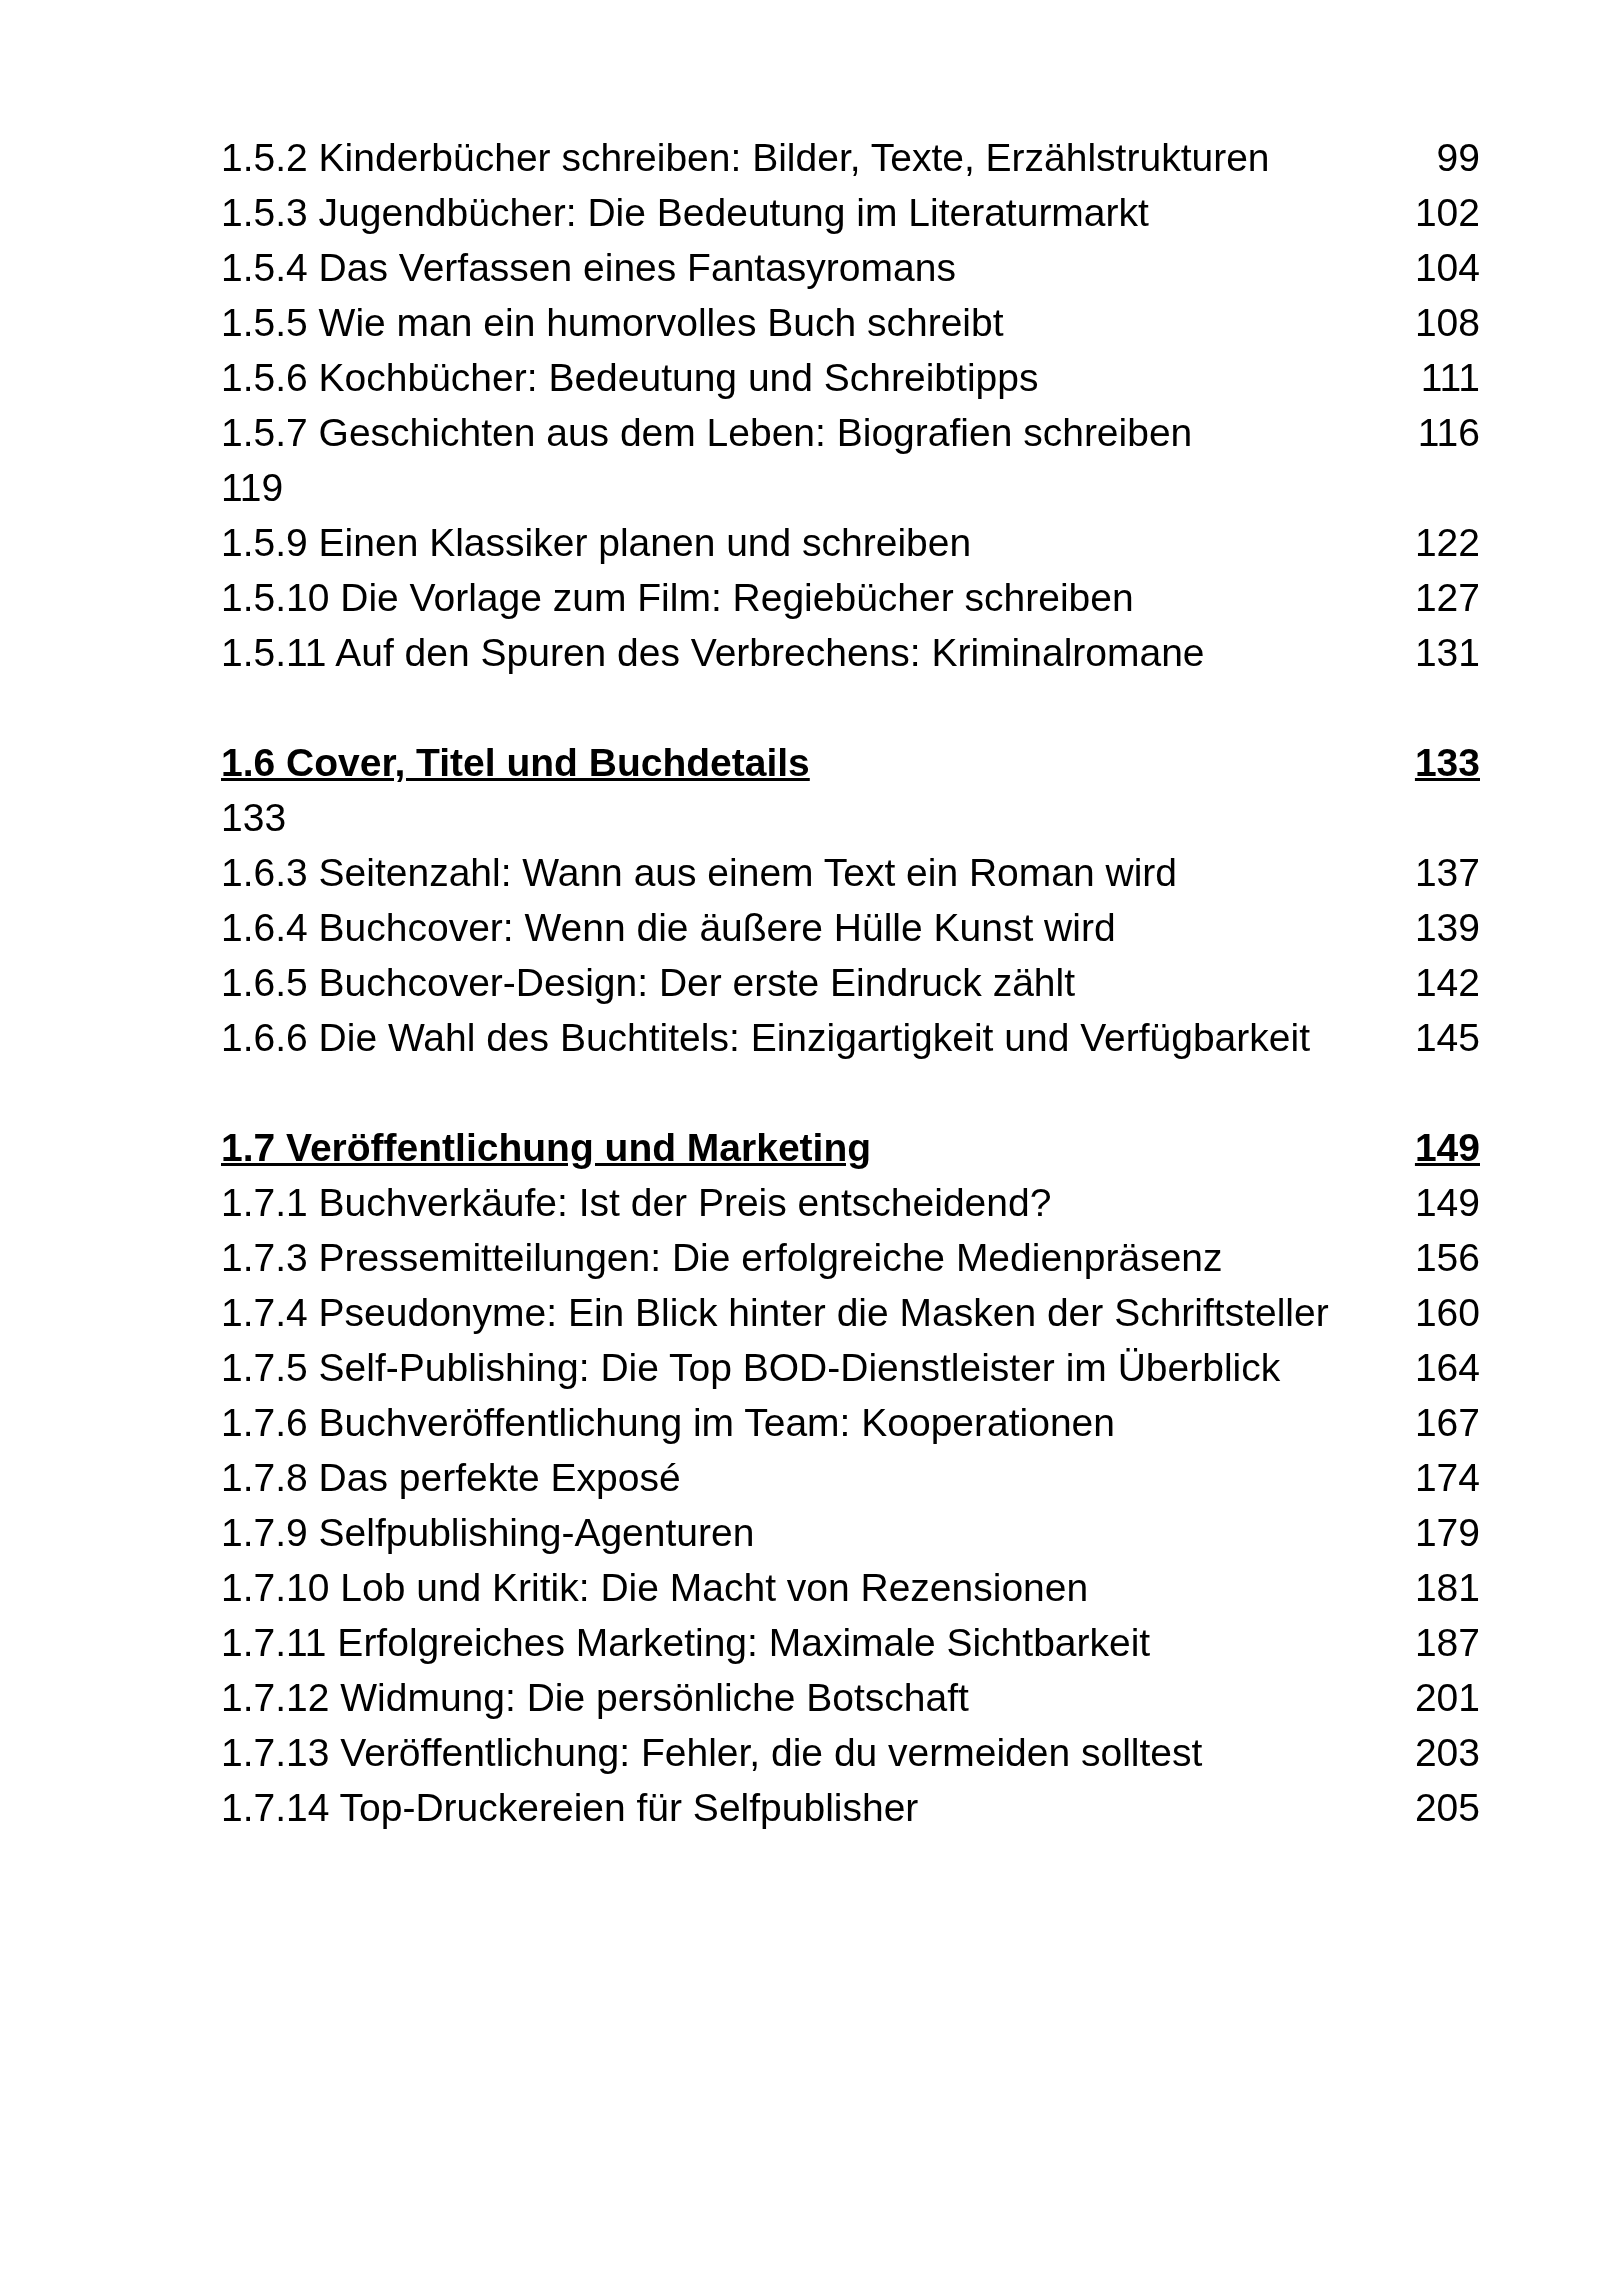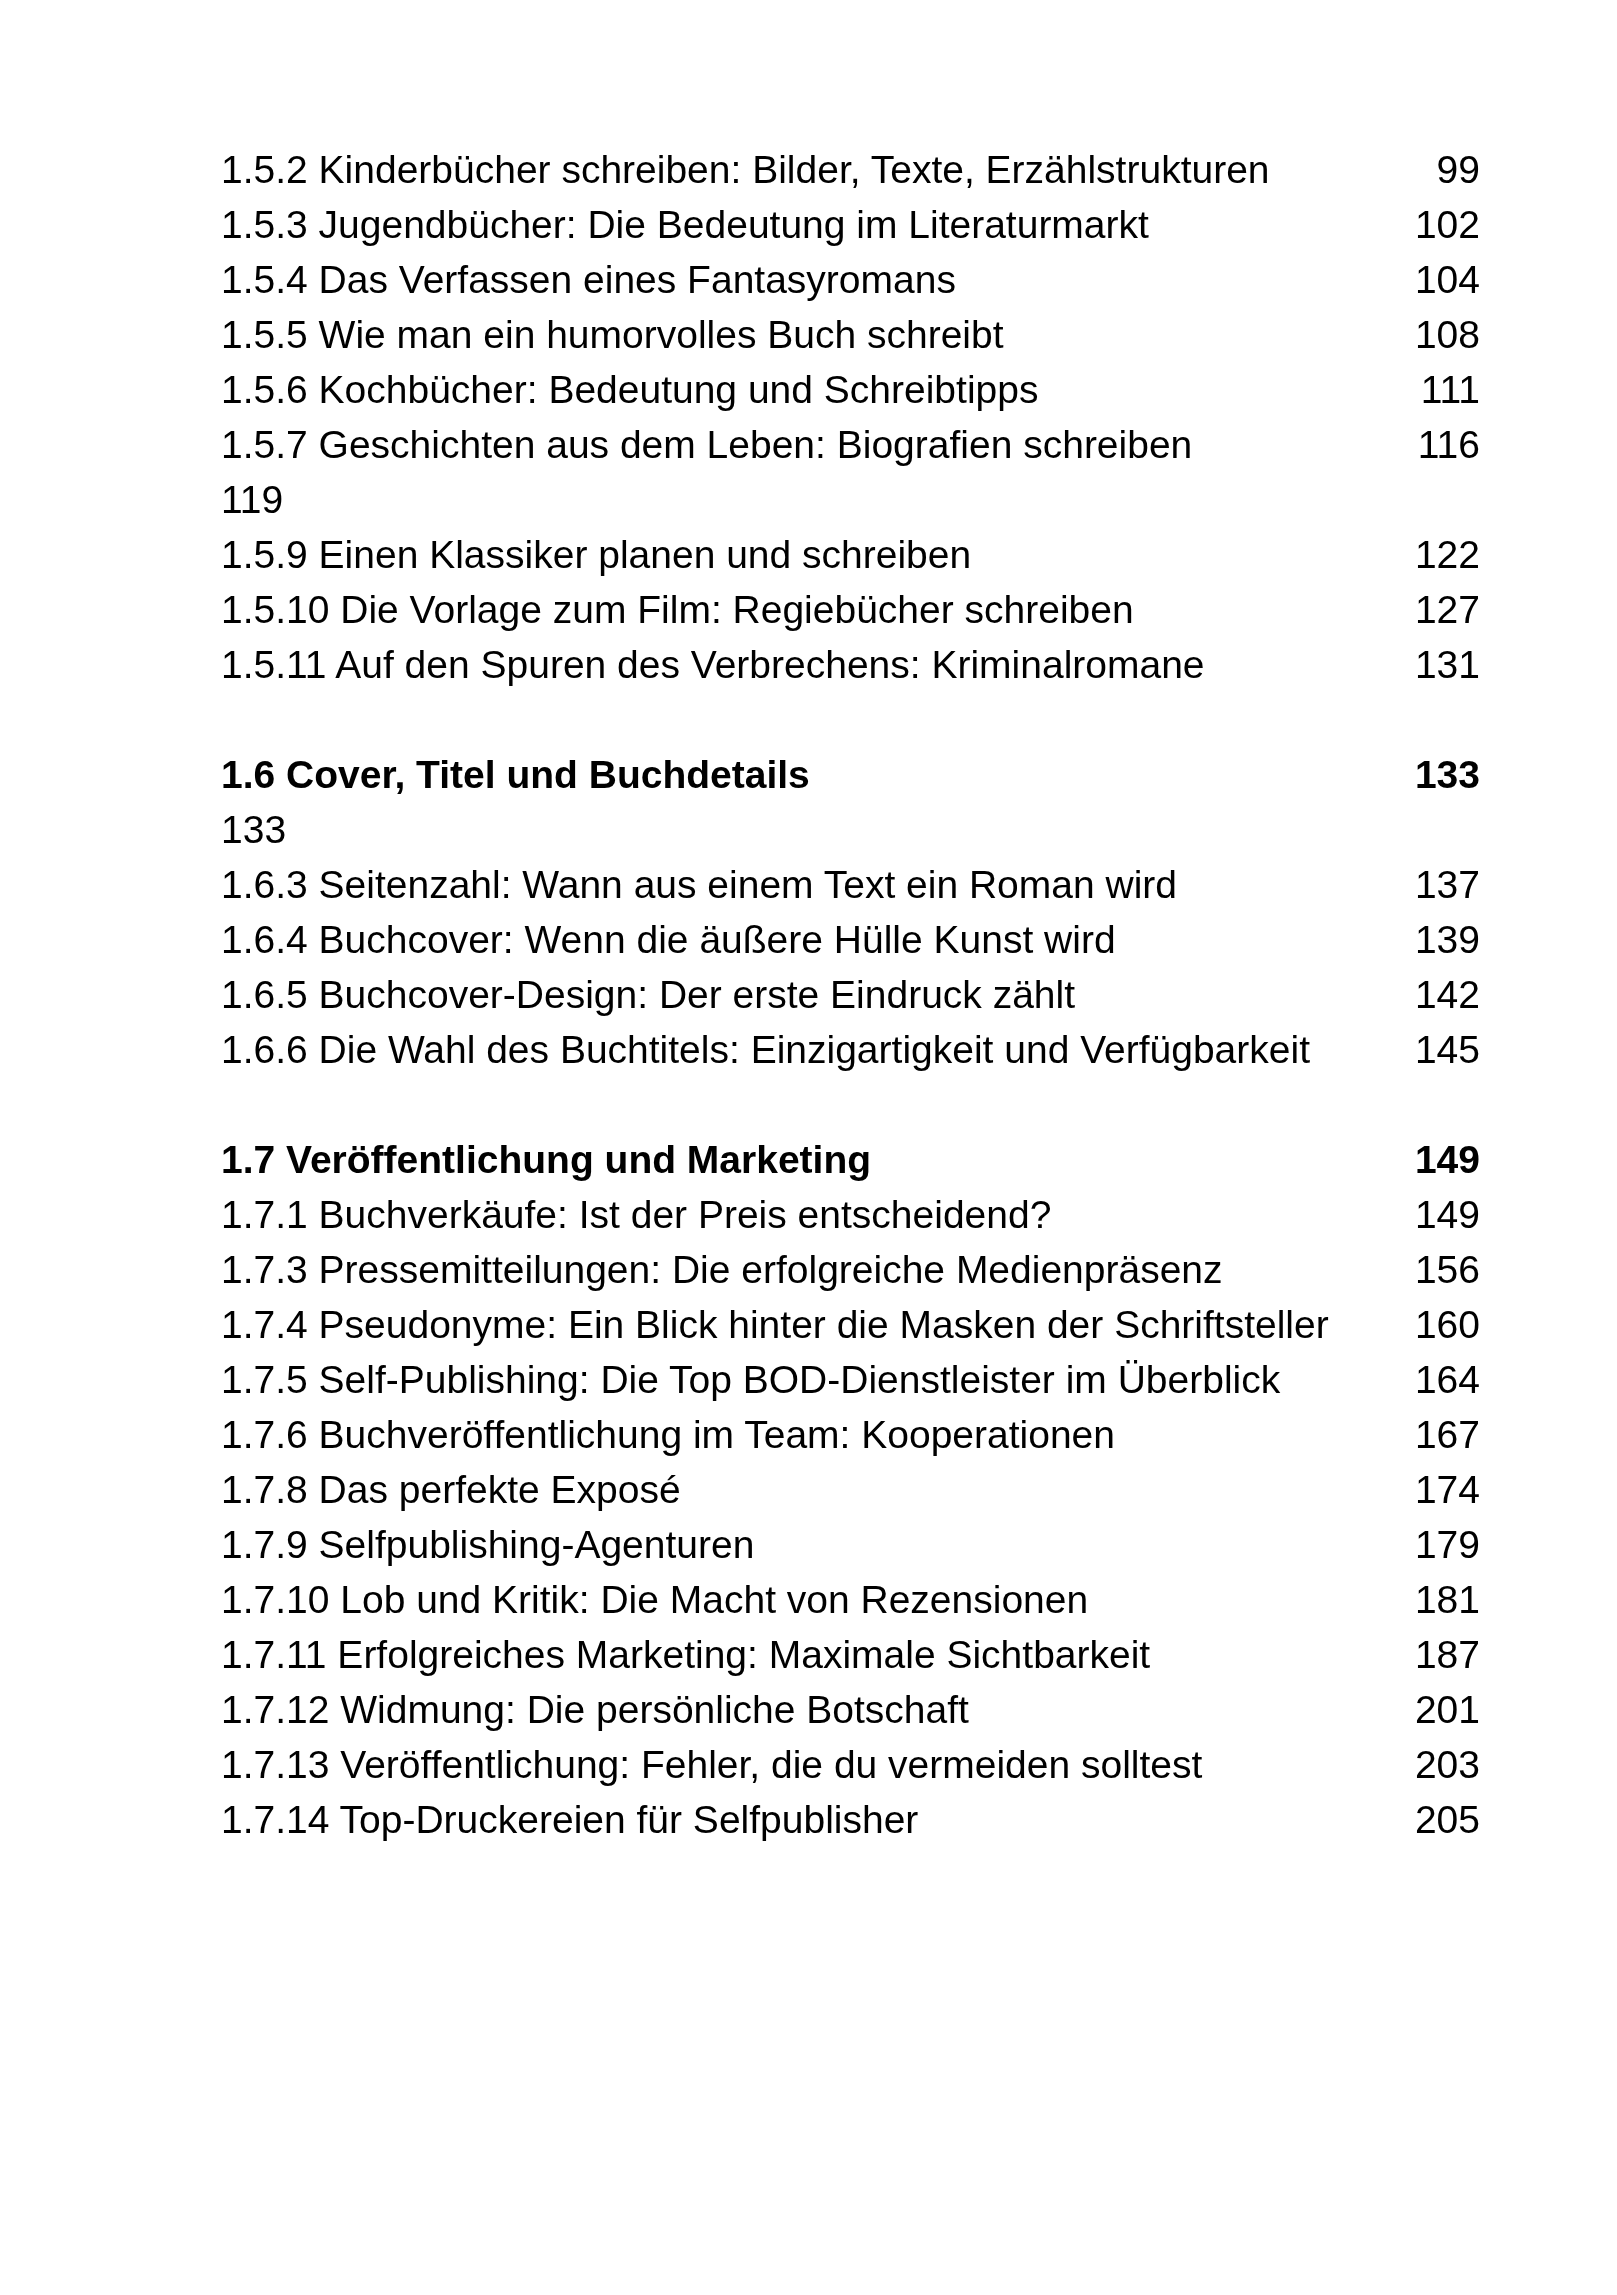--- a/index.html
+++ b/index.html
@@ -11,41 +11,42 @@
     position: relative;
     width: 1618px;
     height: 2295px;
     overflow: hidden;
     font-family: "Liberation Sans", sans-serif;
     color: #000000;
   }
   #toc {
     position: absolute;
     left: 221px;
-    top: 142px;
+    top: 130px;
     width: 1259px;
     font-size: 39px;
     line-height: 55px;
   }
   .toc-row {
     display: flex;
     justify-content: space-between;
     align-items: baseline;
   }
   .toc-row .label {
     white-space: nowrap;
     padding-right: 28px;
   }
   .toc-row .pagenum {
     text-align: right;
     flex: 0 0 auto;
   }
   .toc-row.section-header {
     font-weight: bold;
     margin-top: 55px;
+    text-decoration: underline;
   }
 </style>
 </head>
 <body>
 
 <div id="toc">
     <div class="toc-row">
     <span class="label">1.5.2 Kinderbücher schreiben: Bilder, Texte, Erzählstrukturen</span>
     <span class="pagenum">99</span>
   </div>

